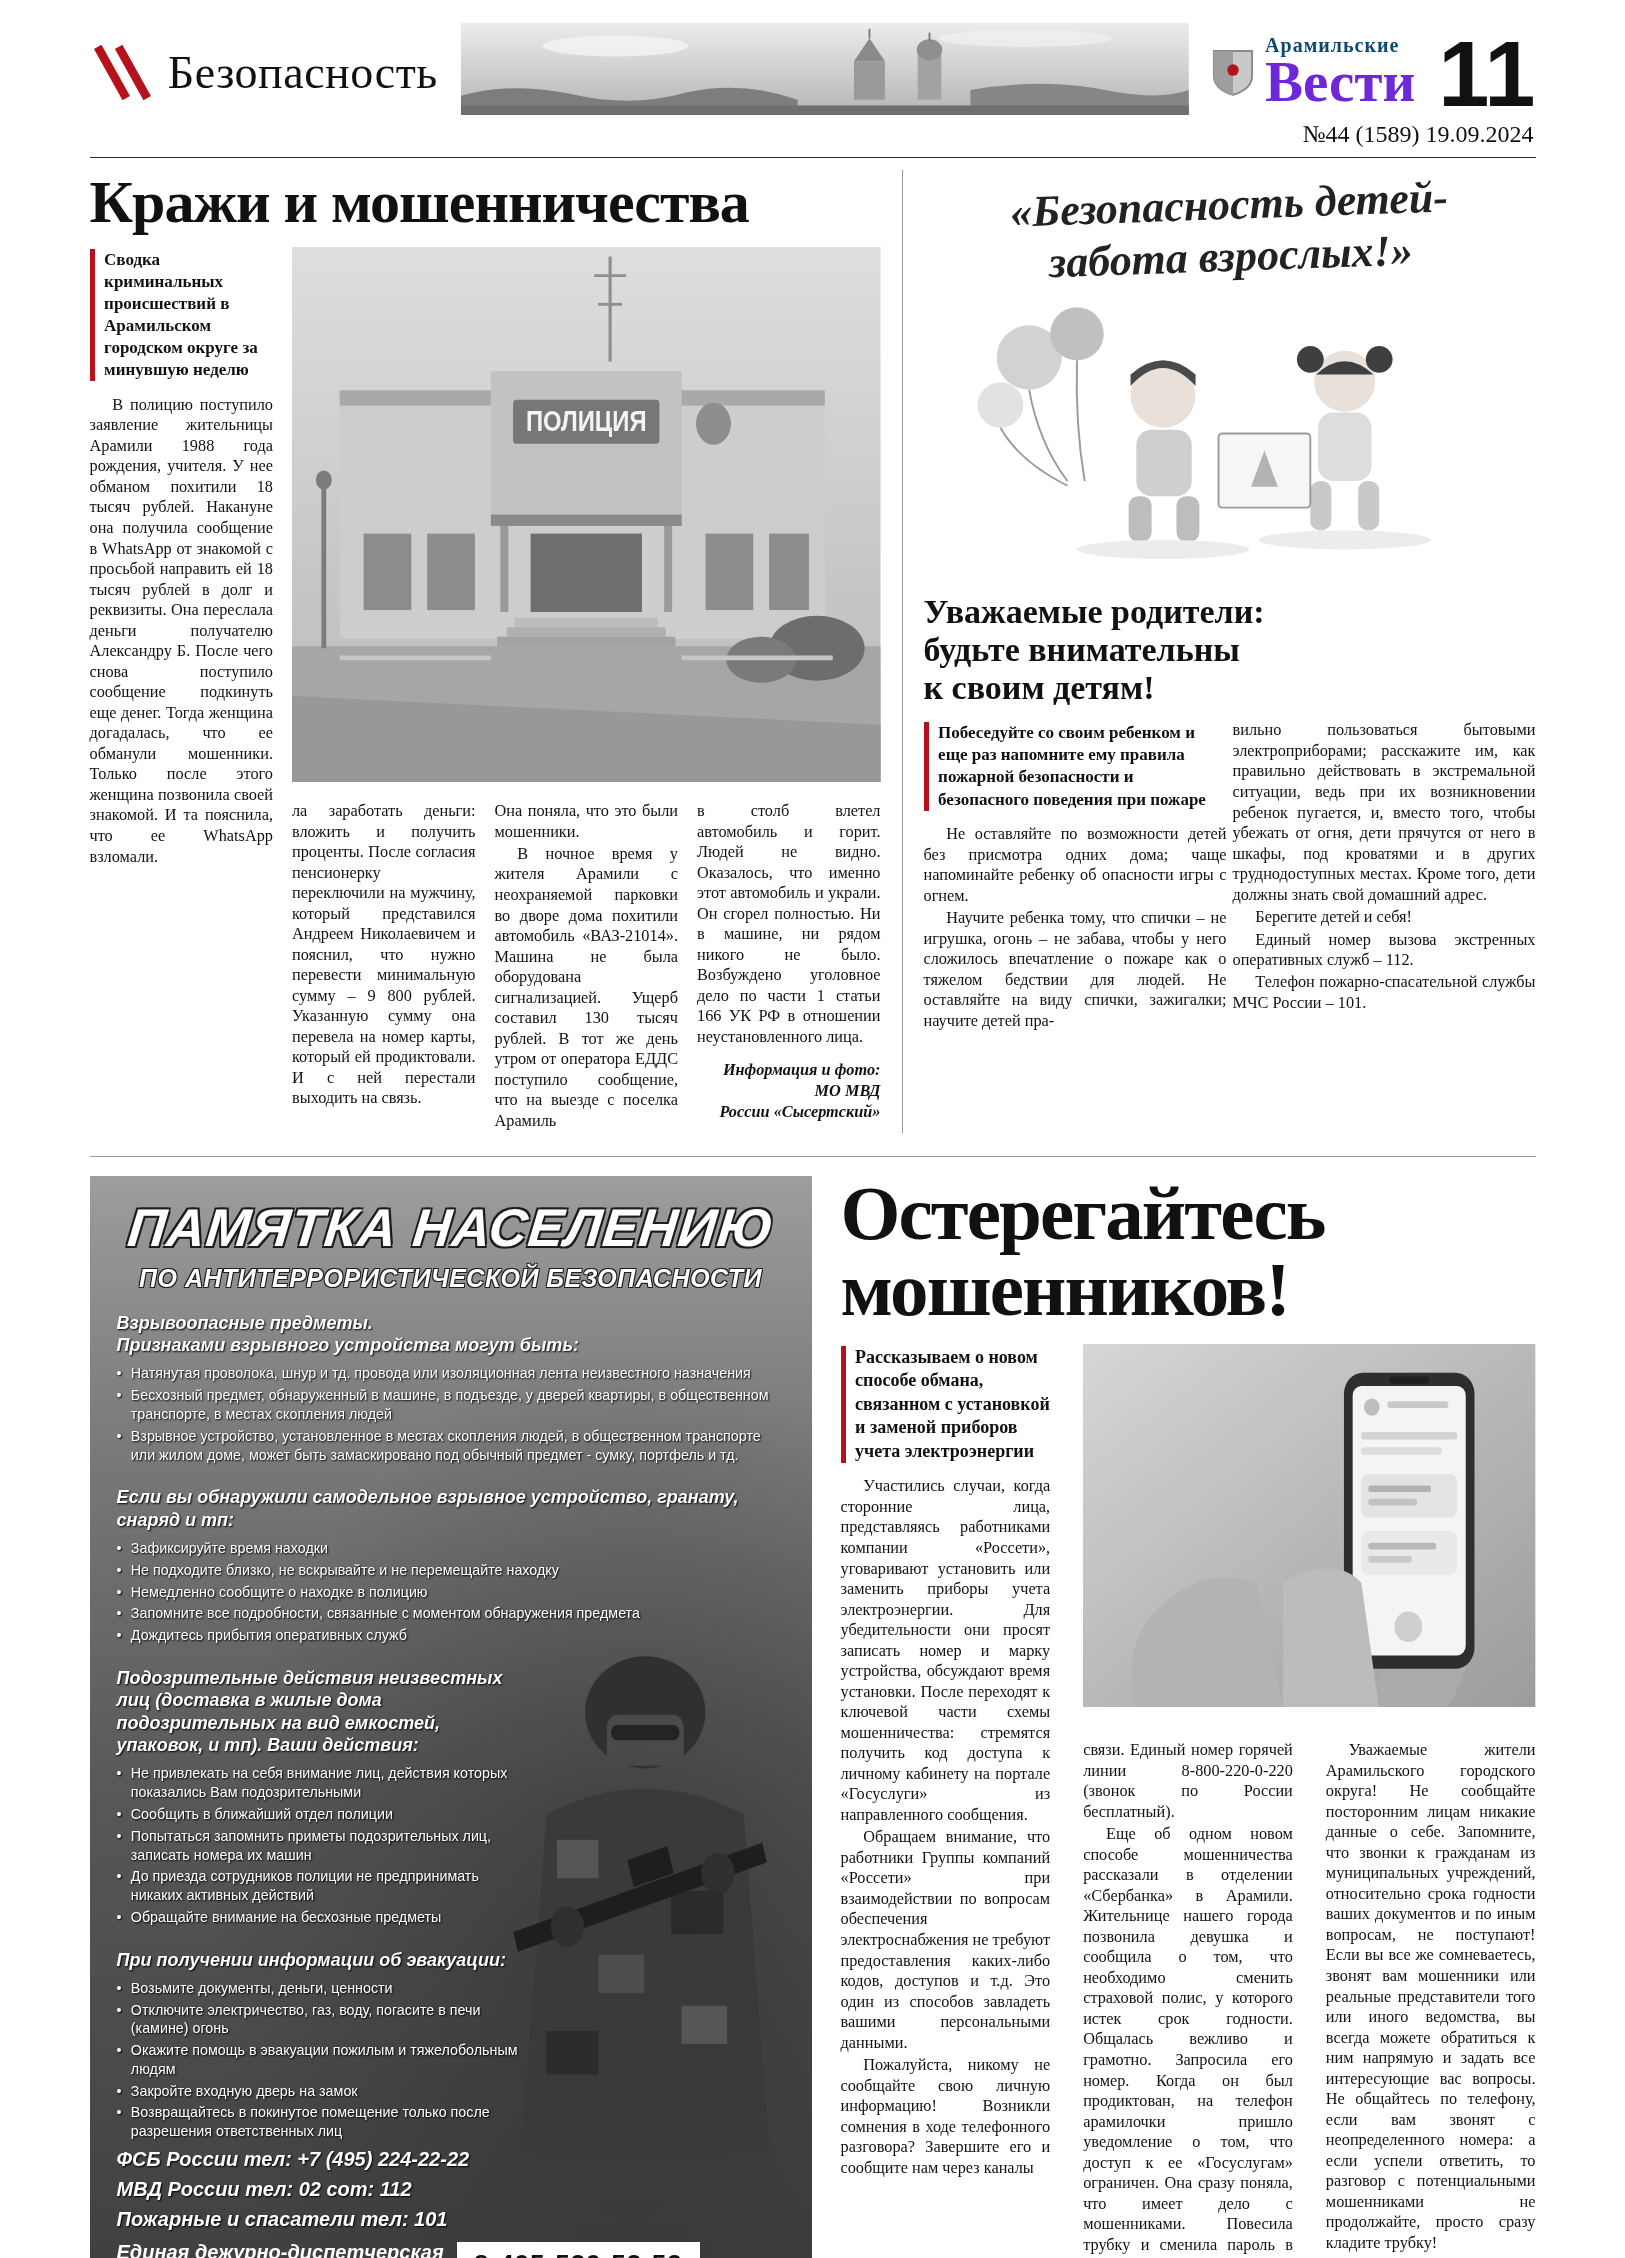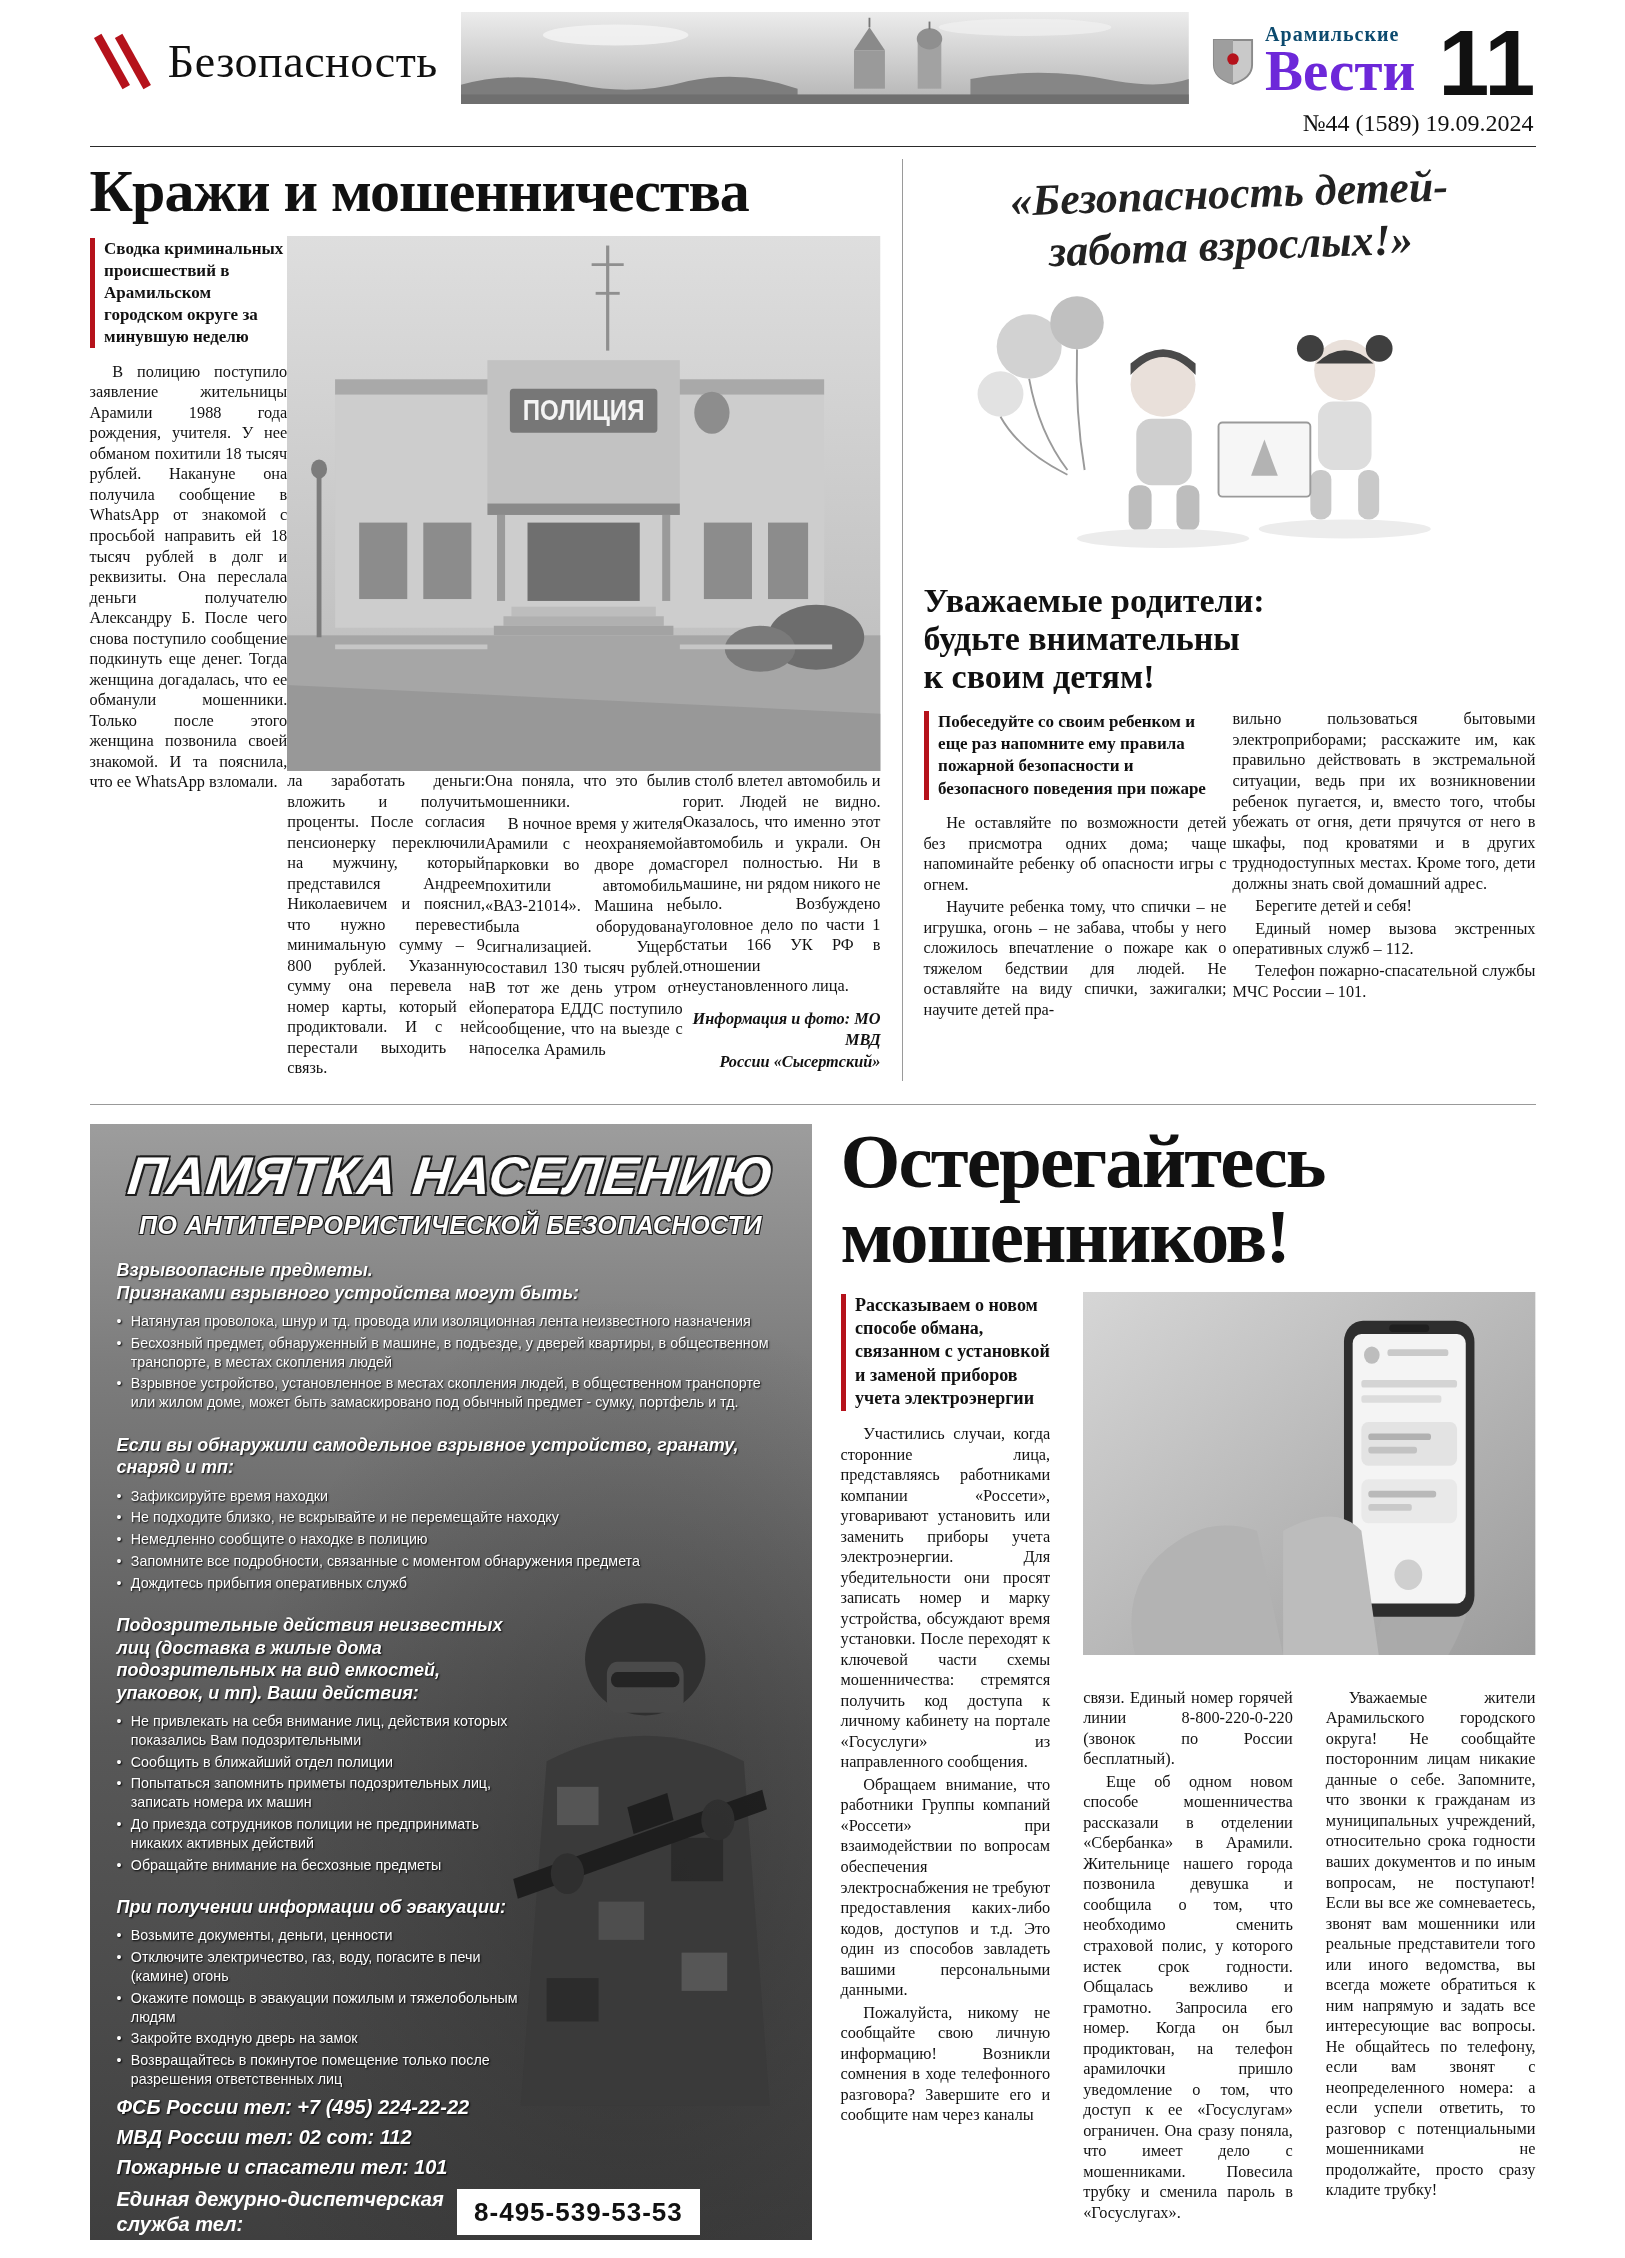--- a/index.html
+++ b/index.html
@@ -1,18 +1,18 @@
 <!DOCTYPE html>
 <html lang="ru"><head>
 <meta charset="utf-8">
 <style>
   html,body { margin:0; padding:0; background:#fff; }
   .page {
     position:relative; width:1522px; height:2259px; box-sizing:border-box;
-    margin:0 auto; padding:12px 38px 23px; overflow:hidden;
+    margin:0 auto; padding:23px 38px 23px; overflow:hidden;
     font-family:"Liberation Serif", serif; color:#111; background:#fff;
   }
 
   
   .header-top { display:flex; align-items:flex-end; gap:23px; }
   .section-label { display:flex; align-items:center; gap:15.3px; padding-bottom:13.4px; }
   .section-label .label-text { font-size:46px; font-weight:normal; letter-spacing:0.5px; }
   .slash-icon { width:63px; height:59px; flex:0 0 auto; }
   .header-photo { flex:1 1 auto; height:92px; overflow:hidden; }
   .header-photo svg { width:100%; height:100%; display:block; }
@@ -22,21 +22,21 @@
   .masthead-small { color:#0c4a6e; font-size:20px; font-weight:bold; letter-spacing:1px; }
   .masthead-big { color:#6d28d9; font-size:57px; font-weight:bold; line-height:0.95; font-family:"Liberation Serif", serif; }
   .page-number { font-family:"Liberation Sans", sans-serif; font-size:92px; font-weight:bold; line-height:0.85; padding-bottom:1.9px; }
   .issue-line { text-align:right; font-size:24px; padding:5.7px 1.9px 9.6px; border-bottom:1.9px solid #2a2a2a; }
 
   
   .top-section { display:grid; grid-template-columns: 1fr 1px 612px; gap:21px; padding-top:11.5px; }
   .v-divider { background:#9a9a9a; width:1px; }
 
   .crime-title { font-size:60px; font-weight:800; letter-spacing:-1px; margin:1.9px 0 15.3px; line-height:1; }
-  .crime-body { display:grid; grid-template-columns:repeat(4,1fr); }
+  .crime-body { display:grid; grid-template-columns:repeat(4,1fr); gap:19px; }
   .crime-col1 { grid-column:1; grid-row:1 / 3; }
   .crime-photo { grid-column:2 / 5; grid-row:1; height:535px; overflow:hidden; }
   .crime-photo svg { width:100%; height:100%; display:block; }
   .crime-col2 { grid-column:2; grid-row:2; }
   .crime-col3 { grid-column:3; grid-row:2; }
   .crime-col4 { grid-column:4; grid-row:2; }
 
   .bodytext p { margin:0 0 1.9px; font-size:16.3px; line-height:1.26; text-align:justify; text-indent:1.4em; }
   .cont-col p:first-child { text-indent:0; }
 

